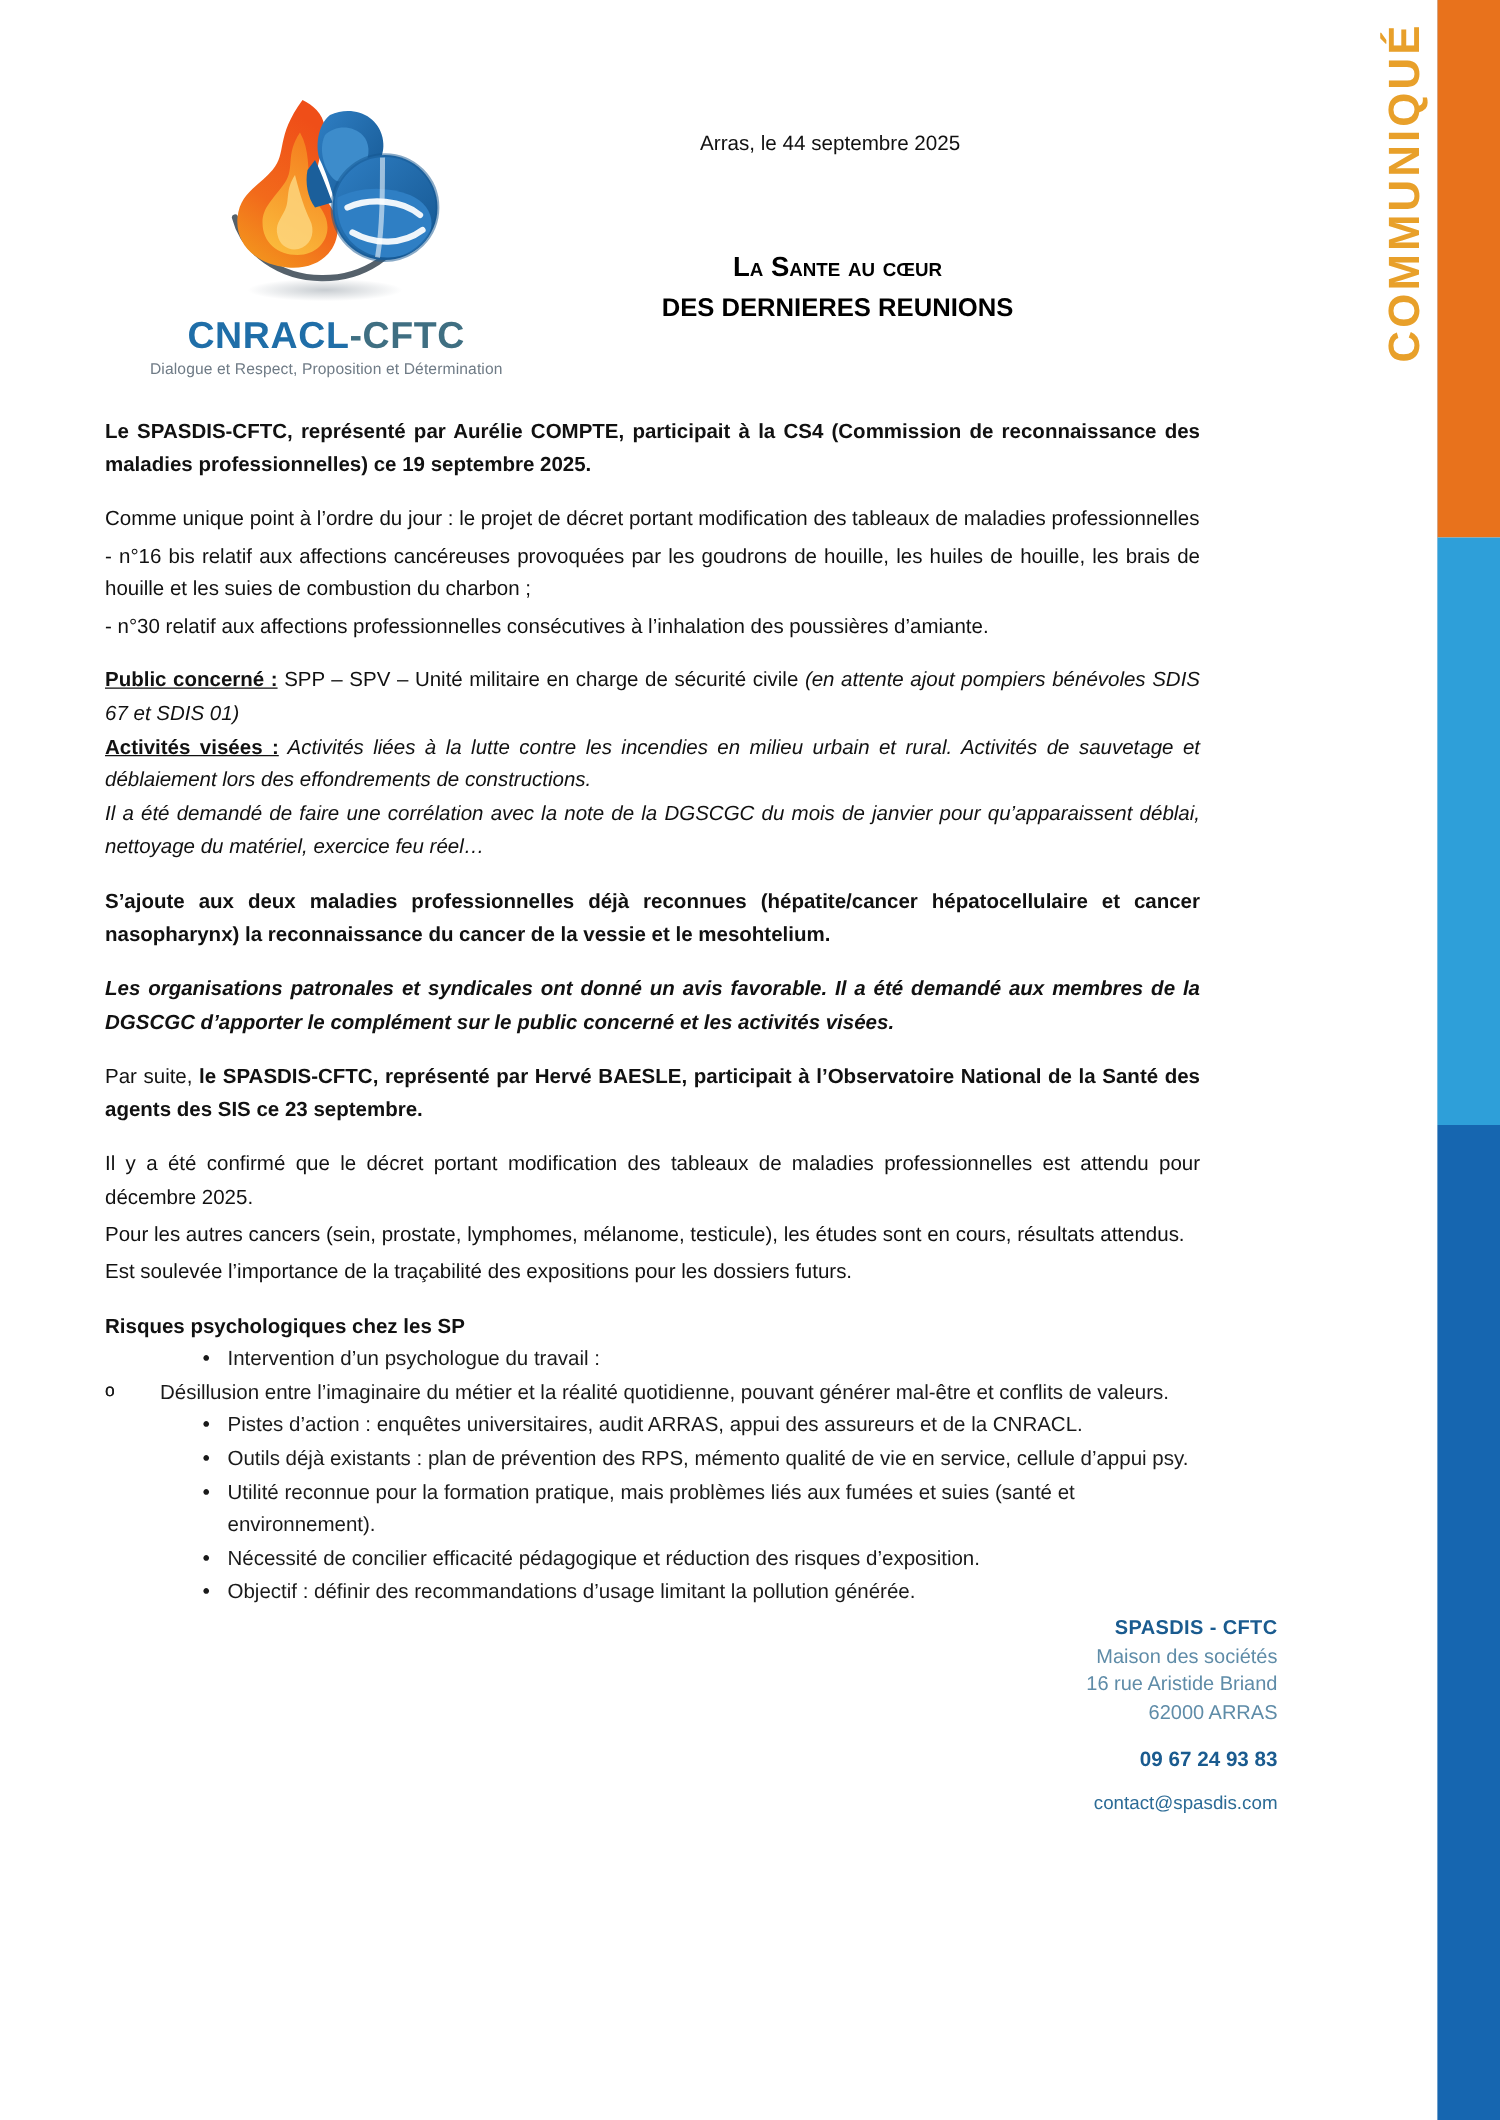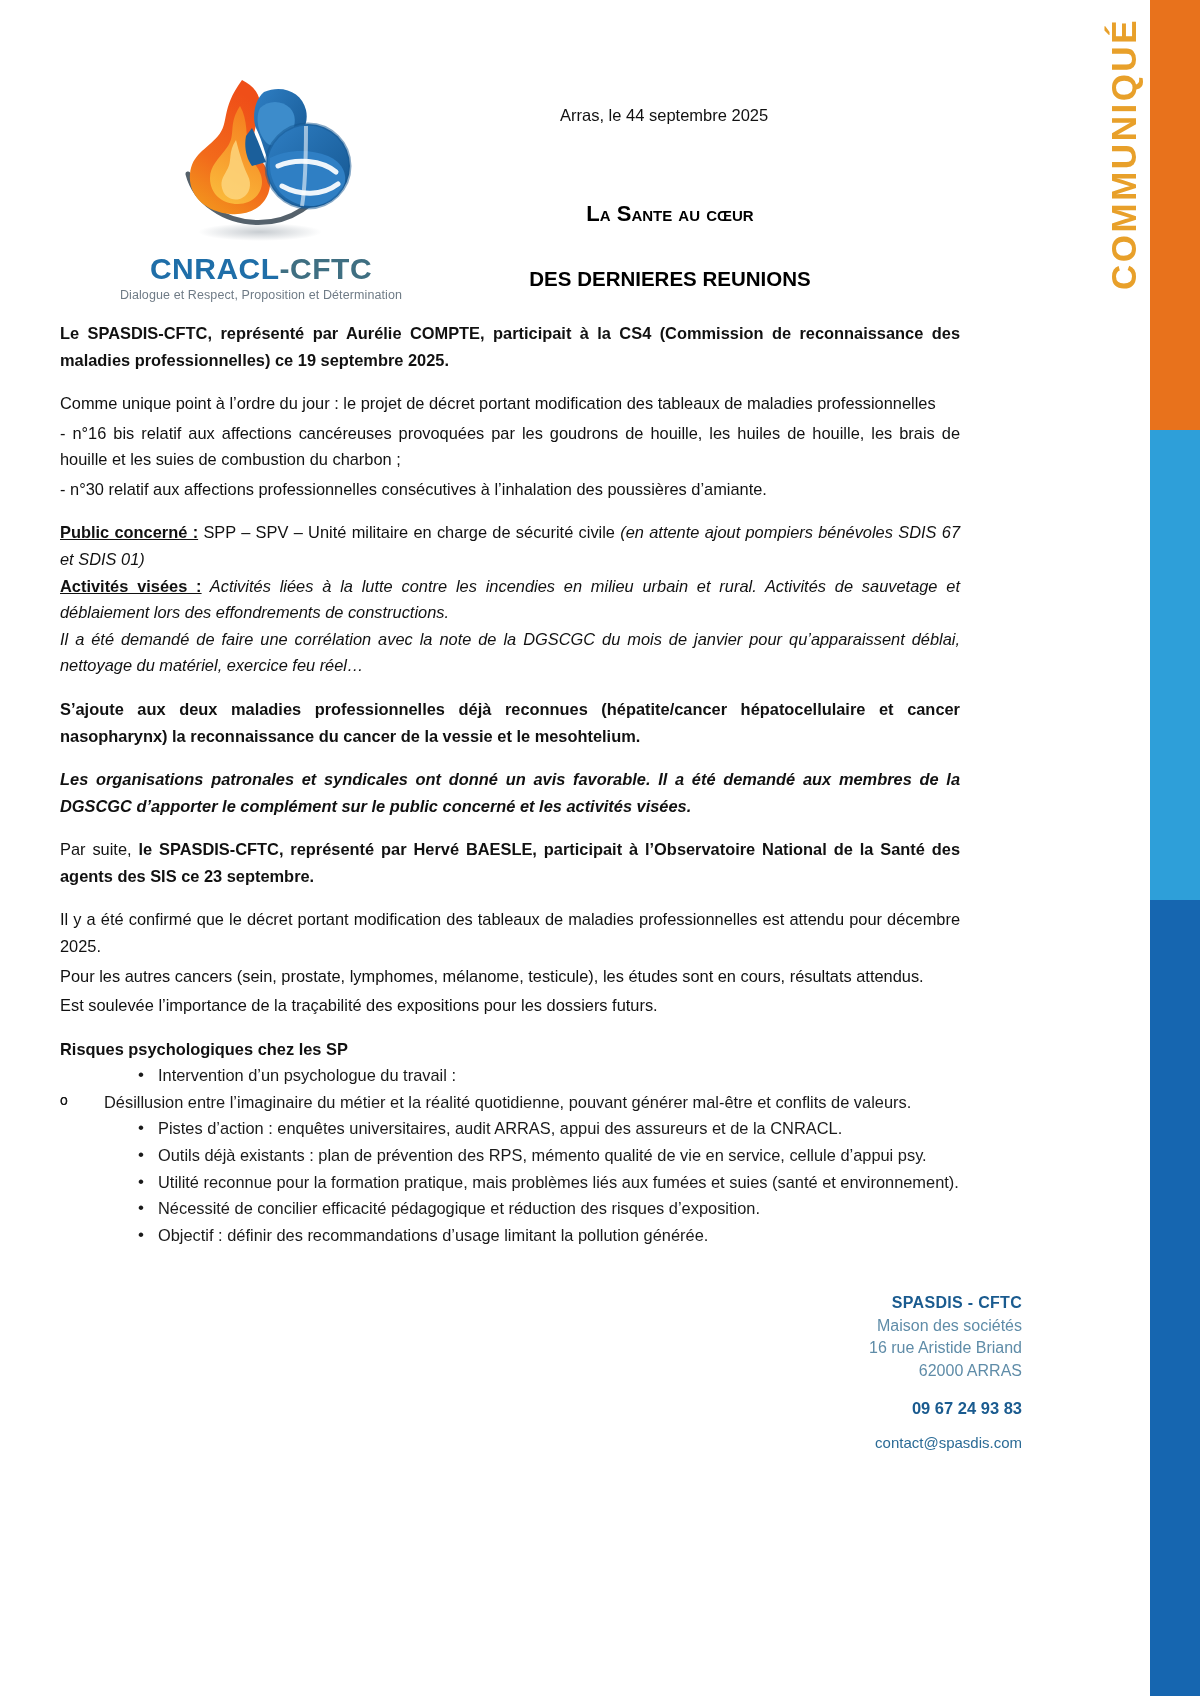--- a/index.html
+++ b/index.html
@@ -126,28 +126,28 @@
     width:500px;
     text-align:center;
   }
   .title-line{
     font-size:22px;
     font-weight:bold;
     color:#000;
     line-height:1.6;
     font-variant:small-caps;
   }
-  .title-line.two{font-variant:normal;font-size:20.5px;margin-top:32px;}
+  .title-line.two{font-variant:normal;font-size:20.5px;}
 
   
   .body{
     position:absolute;
-    left:0; top:320px;
+    left:0; top:332px;
     width:1032px;
-    padding:0 72px 0 60px;
+    padding:0 72px 0 84px;
     box-sizing:border-box;
   }
   p{
     margin:0;
     font-size:16.4px;
     line-height:1.62;
     text-align:justify;
     color:#111;
   }
   .p-gap{margin-top:17px;}

